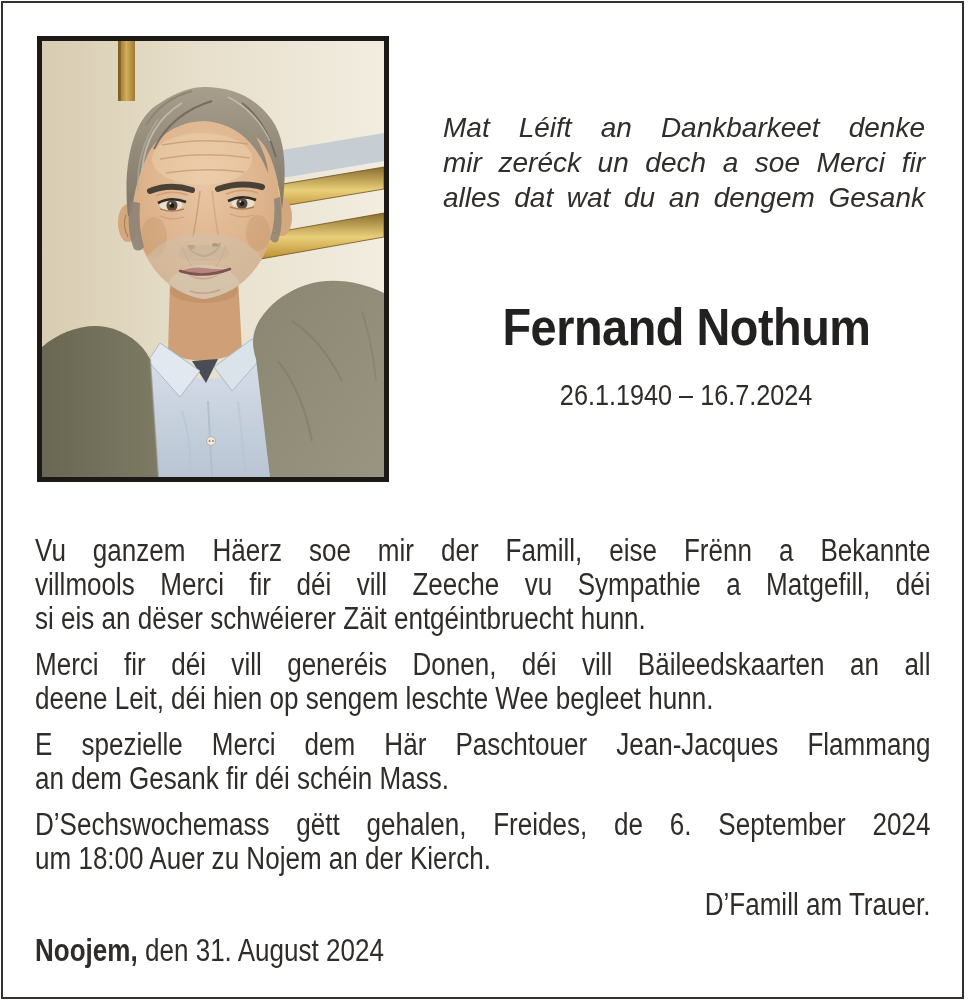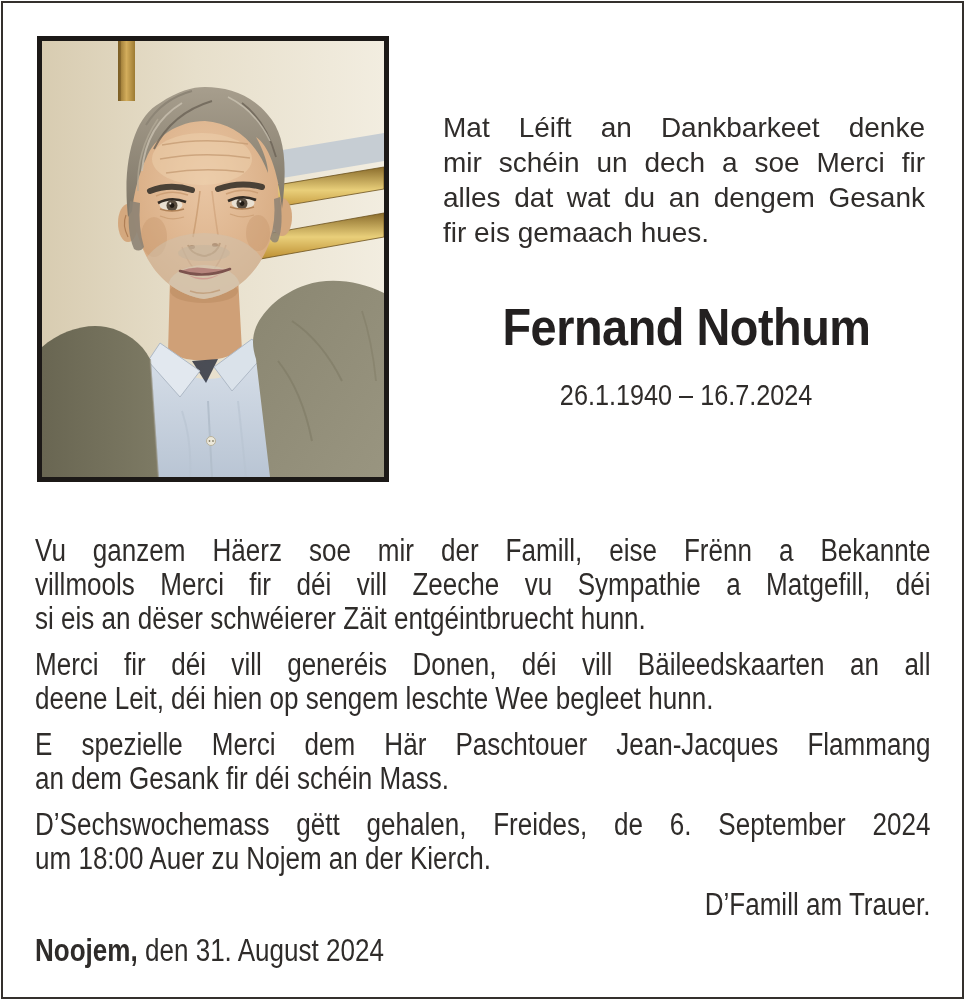--- a/index.html
+++ b/index.html
@@ -4,21 +4,21 @@
 <style>
   html,body{margin:0;padding:0;}
   body{
     width:968px;height:1000px;position:relative;overflow:hidden;
     background:#ffffff;color:#2f2c2a;
     font-family:"Liberation Sans",sans-serif;
   }
   .frame{position:absolute;left:1px;top:1px;width:959px;height:994px;border:2px solid #34302d;pointer-events:none;}
   .photo{position:absolute;left:37px;top:36px;width:342px;height:436px;border:5px solid #1c1917;overflow:hidden;}
   .photo svg{display:block;}
-  .intro{position:absolute;left:443px;top:110px;width:482px;font-size:28px;line-height:35px;color:#302d2b;}
+  .intro{position:absolute;left:443px;top:110px;width:482px;font-size:28px;line-height:35px;color:#302d2b;font-style:italic;}
   .jl{text-align:justify;text-align-last:justify;}
   .name-wrap{position:absolute;left:387px;top:297px;width:599px;text-align:center;}
   .name{display:inline-block;font-size:52px;font-weight:bold;color:#232020;transform:scaleX(0.9);transform-origin:50% 50%;letter-spacing:-0.5px;white-space:nowrap;}
   .dates-wrap{position:absolute;left:387px;top:379px;width:599px;text-align:center;}
   .dates{display:inline-block;font-size:29px;line-height:33px;transform:scaleX(0.87);transform-origin:50% 50%;white-space:nowrap;color:#2f2c2a;}
   .bodywrap{position:absolute;left:35px;top:534px;width:1066px;transform:scaleX(0.84);transform-origin:0 0;font-size:31px;line-height:34px;color:#2f2c2a;}
   .para{margin:0 0 12px 0;}
   .bl{min-height:34px;}
   .famill .bl{text-align:right;}
   .dateline{margin-top:12px;}
@@ -182,23 +182,22 @@
       <path d="M342,436 L342,252 C318,240 288,236 264,244 C240,252 222,268 214,286 C210,296 210,306 214,318 L228,436 Z" fill="url(#cardR)"></path>
       <path d="M250,280 Q280,300 300,340" stroke="#7a765f" stroke-width="2" opacity="0.5" fill="none"></path>
       <path d="M236,320 Q260,350 270,400" stroke="#7a765f" stroke-width="2" opacity="0.5" fill="none"></path>
       <path d="M320,270 Q330,300 334,340" stroke="#7a765f" stroke-width="1.8" opacity="0.4" fill="none"></path>
     </g>
   </svg>
 </div>
 
 <div class="intro">
   <div class="jl">Mat Léift an Dankbarkeet denke</div>
-  <div class="jl">mir schéin un dech a soe Merci fir</div>
+  <div class="jl">mir zeréck un dech a soe Merci fir</div>
   <div class="jl">alles dat wat du an dengem Gesank</div>
-  <div>fir eis gemaach hues.</div>
 </div>
 
 <div class="name-wrap">
   <span class="name">Fernand Nothum</span>
 </div>
 
 <div class="dates-wrap">
   <span class="dates">26.1.1940 – 16.7.2024</span>
 </div>
 

